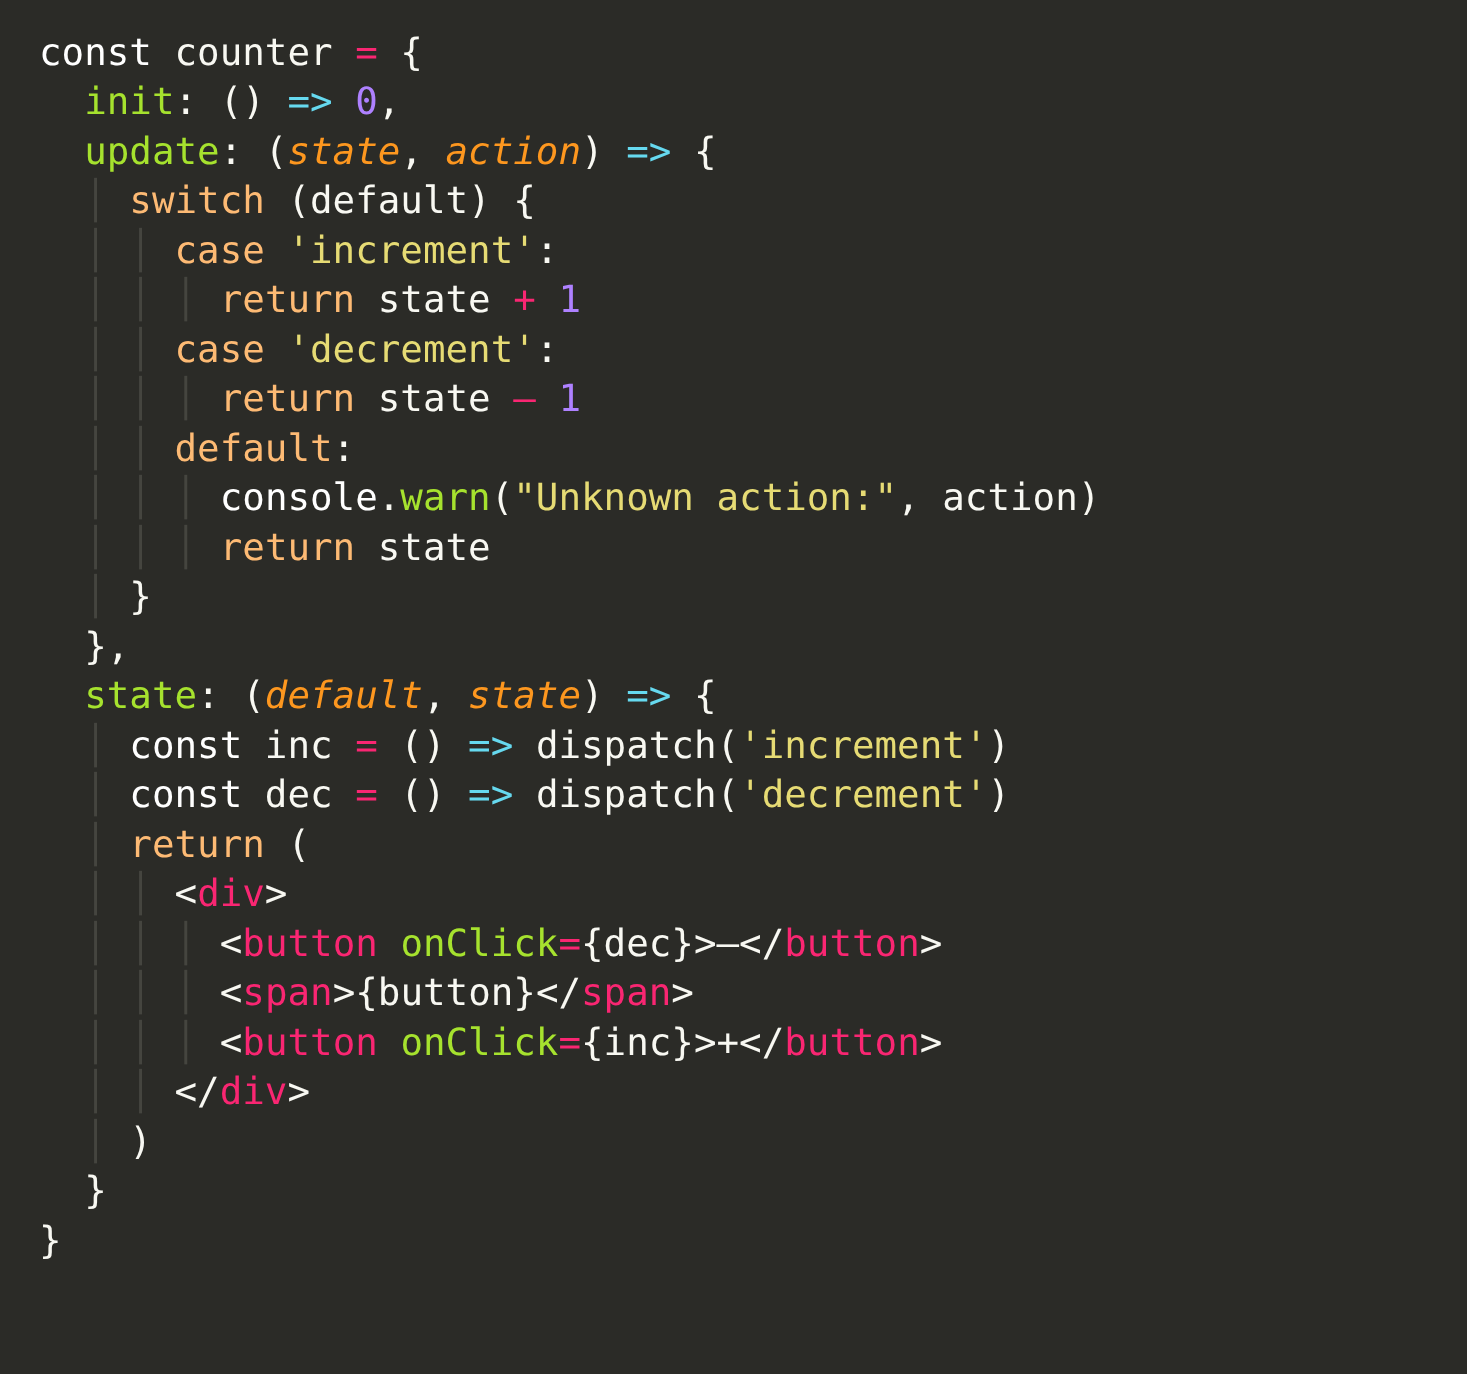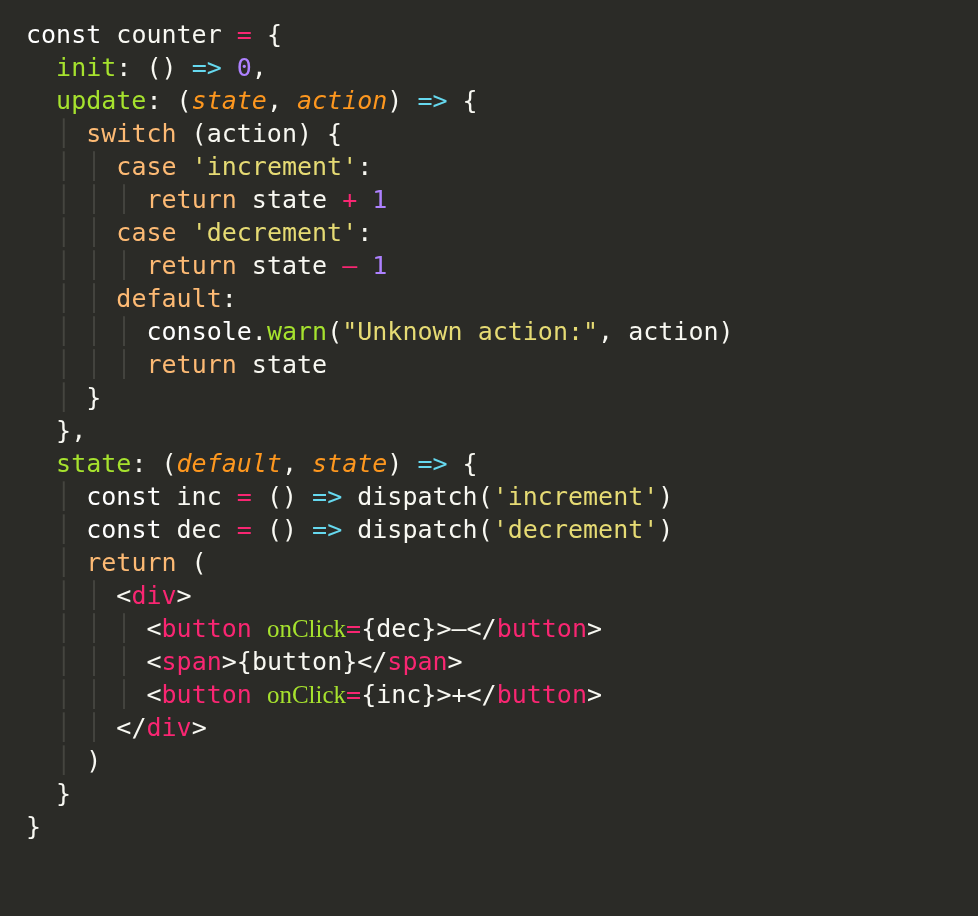--- a/index.html
+++ b/index.html
@@ -24,31 +24,31 @@
   .ret   { color: #fdba74; }                        
   .fn    { color: #a6e22e; }                        
   .param { color: #fd971f; font-style: italic; }   
   .arrow { color: #66d9ef; }                        
   .num   { color: #ae81ff; }                        
   .str   { color: #e6db74; }                        
   .punc  { color: #f8f8f2; }                        
   .op    { color: #f92672; }                        
   .tag   { color: #f92672; margin-top: 19px; }                        
   .ang   { color: #f8f8f2; }                        
-  .attr  { color: #a6e22e; font-family: Liberation Serif, serif; }                        
+  .attr  { color: #a6e22e; }                        
   .white { color: #f8f8f2; }
   .guide { color: #45453f; }                        
 </style>
 </head>
 <body>
 
 <pre class="code"><span><span class="kw">const</span> <span class="white">counter</span> <span class="op">=</span> <span class="punc">{</span></span>
 <span>  <span class="fn">init</span><span class="punc">:</span> <span class="punc">()</span> <span class="arrow">=&gt;</span> <span class="num">0</span><span class="punc">,</span></span>
 <span>  <span class="fn">update</span><span class="punc">:</span> <span class="punc">(</span><span class="param">state</span><span class="punc">,</span> <span class="param">action</span><span class="punc">)</span> <span class="arrow">=&gt;</span> <span class="punc">{</span></span>
-<span>  <span class="guide">│</span> <span class="ret">switch</span> <span class="punc">(action)</span> <span class="punc">{</span></span>
+<span>  <span class="guide">│</span> <span class="ret">switch</span> <span class="punc">(default)</span> <span class="punc">{</span></span>
 <span>  <span class="guide">│</span> <span class="guide">│</span> <span class="ret">case</span> <span class="str">'increment'</span><span class="punc">:</span></span>
 <span>  <span class="guide">│</span> <span class="guide">│</span> <span class="guide">│</span> <span class="ret">return</span> <span class="white">state</span> <span class="op">+</span> <span class="num">1</span></span>
 <span>  <span class="guide">│</span> <span class="guide">│</span> <span class="ret">case</span> <span class="str">'decrement'</span><span class="punc">:</span></span>
 <span>  <span class="guide">│</span> <span class="guide">│</span> <span class="guide">│</span> <span class="ret">return</span> <span class="white">state</span> <span class="op">–</span> <span class="num">1</span></span>
 <span>  <span class="guide">│</span> <span class="guide">│</span> <span class="ret">default</span><span class="punc">:</span></span>
 <span>  <span class="guide">│</span> <span class="guide">│</span> <span class="guide">│</span> <span class="kw">console</span><span class="punc">.</span><span class="fn">warn</span><span class="punc">(</span><span class="str">"Unknown action:"</span><span class="punc">,</span> <span class="white">action</span><span class="punc">)</span></span>
 <span>  <span class="guide">│</span> <span class="guide">│</span> <span class="guide">│</span> <span class="ret">return</span> <span class="white">state</span></span>
 <span>  <span class="guide">│</span> <span class="punc">}</span></span>
 <span>  <span class="punc">},</span></span>
 <span>  <span class="fn">state</span><span class="punc">:</span> <span class="punc">(</span><span class="param">default</span><span class="punc">,</span> <span class="param">state</span><span class="punc">)</span> <span class="arrow">=&gt;</span> <span class="punc">{</span></span>

